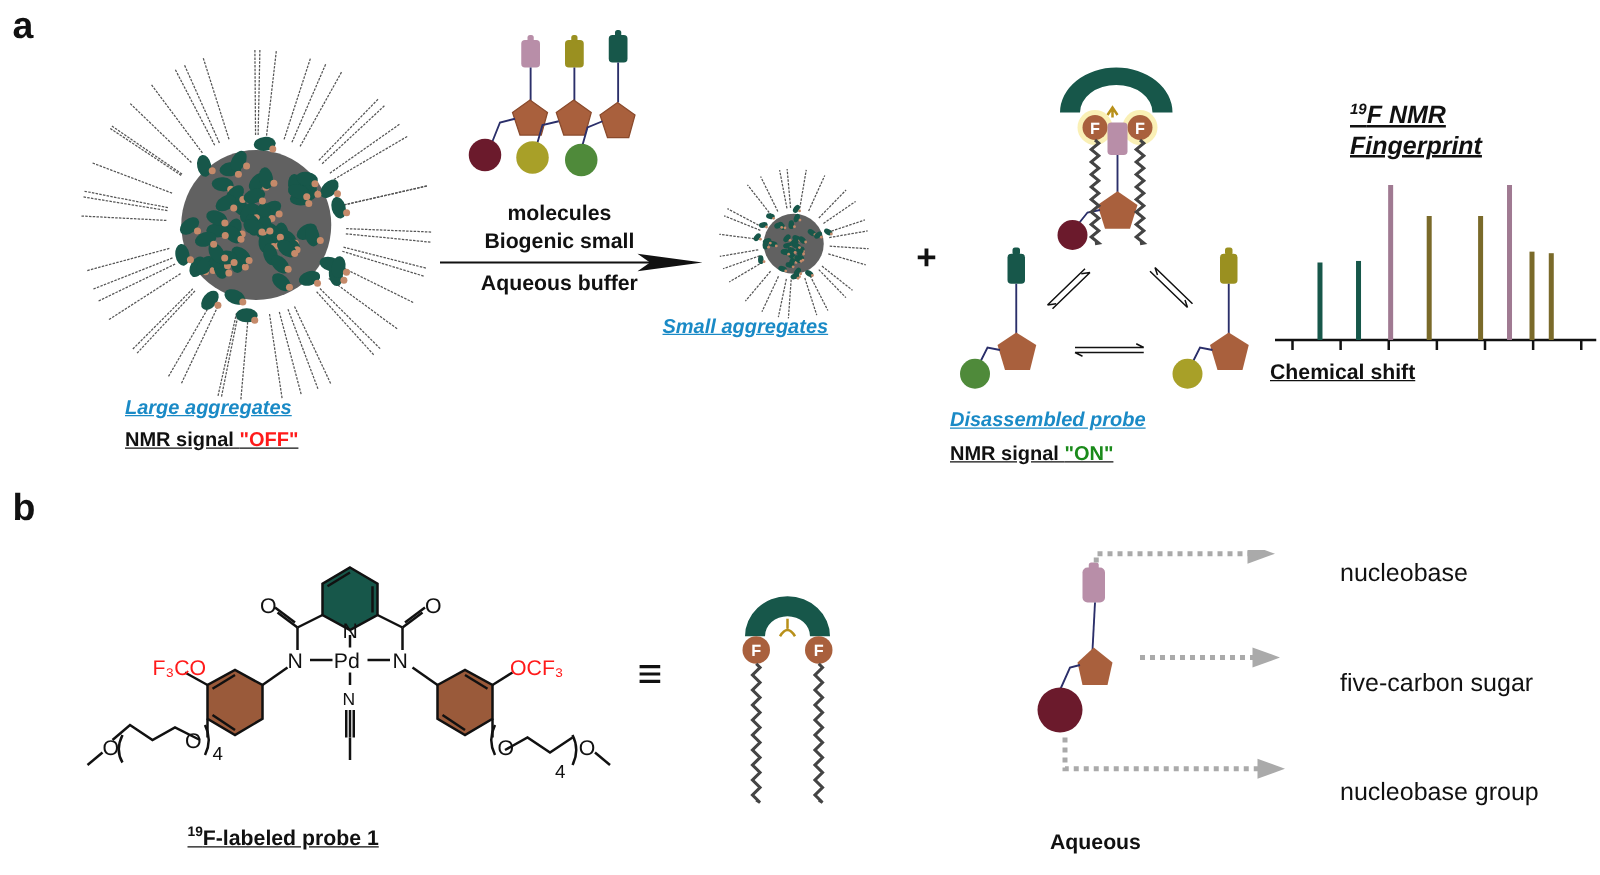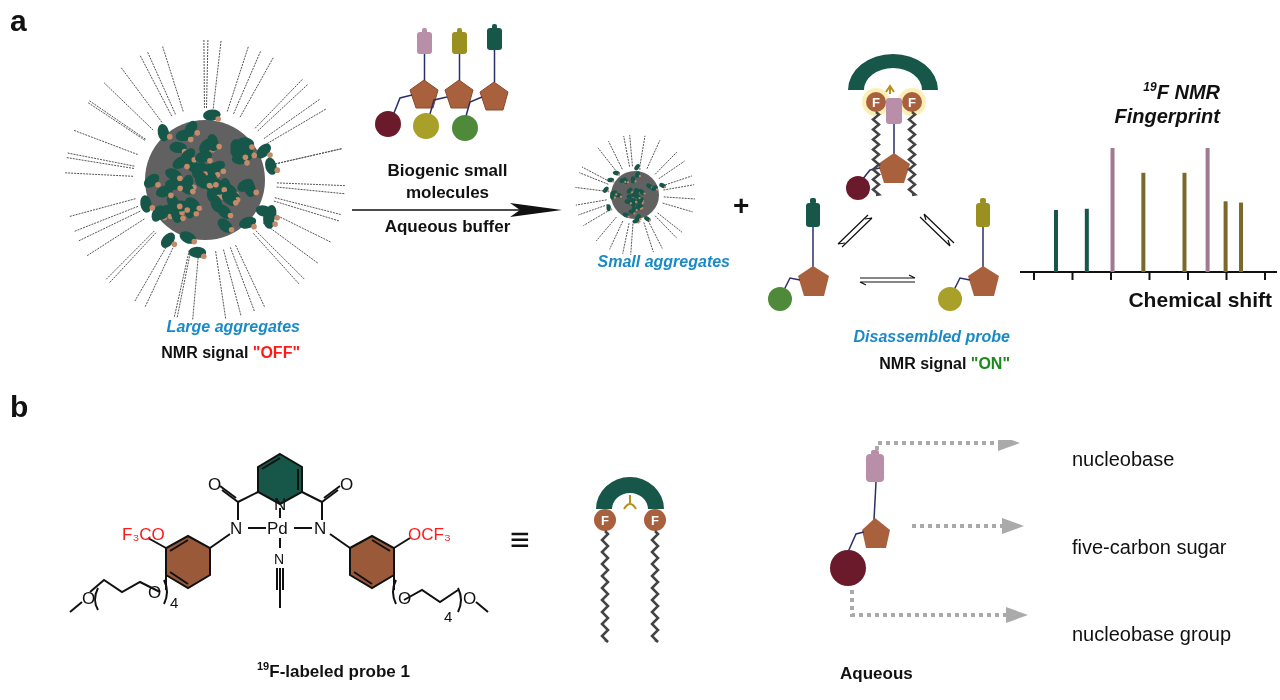--- a/index.html
+++ b/index.html
@@ -4,21 +4,21 @@
 <style>
   html, body { margin:0; padding:0; background:#ffffff; }
   body { width:1280px; height:700px; position:relative; overflow:hidden; font-family:"Liberation Sans", sans-serif; color:#111; }
   .abs { position:absolute; }
   .panel-label { font-weight:bold; font-size:30px; color:#111; }
   .bold { font-weight:bold; }
   .cap-blue { color:#1a8ac6; font-style:italic; font-weight:bold; font-size:16px; }
   .cap-black { font-weight:bold; font-size:16px; color:#111; }
   .red { color:#ff1a1a; }
   .green { color:#1a8a1a; }
-  .ctr { text-align:right; }
+  .ctr { text-align:left;text-decoration:underline; }
   .rxn-text { font-weight:bold; font-size:17px; text-align:center; line-height:22px; }
   .part-label { font-weight:normal; font-size:20px; }
   svg text { font-family:"Liberation Sans", sans-serif; }
 </style>
 </head>
 <body>
 
 <div class="abs panel-label" style="left:10px;top:4px;">a</div>
 
 <svg class="abs" style="left:60px;top:40px;" width="290" height="280" viewBox="0 0 290 280">
@@ -228,22 +228,22 @@
     <rect x="117" y="8" width="15" height="22" rx="3" fill="#17574a"></rect>
     <rect x="122" y="4" width="5" height="6" rx="2" fill="#17574a"></rect>
     <line x1="124.5" y1="30" x2="124.5" y2="62" stroke="#2b2f6a" stroke-width="1.5"></line>
     <polygon points="124,62 138,72 133,90 116,90 110,72" fill="#a9603d" stroke="#8a4a2c"></polygon>
     <polyline points="112,77 100,82 96,96" fill="none" stroke="#2b2f6a" stroke-width="1.5"></polyline>
     <circle cx="95" cy="108" r="13" fill="#4f8a3a"></circle>
   </g>
 </svg>
 
 <div class="abs rxn-text" style="left:360px;top:160px;width:175px;">
+  <div>molecules</div>
   <div>Biogenic small</div>
-  <div>molecules</div>
 </div>
 <svg class="abs" style="left:350px;top:200px;" width="212" height="20" viewBox="0 0 212 20">
   <line x1="2" y1="10" x2="175" y2="10" stroke="#111" stroke-width="1.5"></line>
   <polygon points="160,3 212,10 160,17 170,10" fill="#111"></polygon>
 </svg>
 <div class="abs rxn-text" style="left:360px;top:216px;width:175px;">Aqueous buffer</div>
 
 <svg class="abs" style="left:565px;top:135px;" width="140" height="120" viewBox="0 0 140 120">
   <g id="small-agg">
       <circle cx="70" cy="60" r="24" fill="#3a3a3a" opacity="0.8"></circle>
@@ -422,21 +422,21 @@
       <rect x="38.980000000000004" y="70" width="4" height="62" fill="#17574a"></rect>
       <rect x="69.82000000000001" y="68.75999999999999" width="4" height="63.24" fill="#17574a"></rect>
       <rect x="95.52" y="8" width="4" height="124" fill="#a07a92"></rect>
       <rect x="126.36000000000001" y="32.8" width="4" height="99.2" fill="#7a6a2a"></rect>
       <rect x="167.48" y="32.8" width="4" height="99.2" fill="#7a6a2a"></rect>
       <rect x="190.60999999999999" y="8" width="4" height="124" fill="#a07a92"></rect>
       <rect x="208.60000000000002" y="61.32000000000001" width="4" height="70.67999999999999" fill="#7a6a2a"></rect>
       <rect x="224.02" y="62.55999999999999" width="4" height="69.44000000000001" fill="#7a6a2a"></rect>
     </g>
 </svg>
-<div class="abs ctr bold" style="left:1092px;top:288px;width:180px;font-size:21px;">Chemical shift</div>
+<div class="abs ctr bold" style="left:1016px;top:288px;width:180px;font-size:17px;">Chemical shift</div>
 
 <div class="abs panel-label" style="left:10px;top:390px;">b</div>
 
 <svg class="abs" style="left:60px;top:440px;" width="440" height="200" viewBox="0 0 440 200">
   <g stroke="#111" stroke-width="2" fill="none">
 
     <polygon points="220,14 242,27 242,52 220,64 198,52 198,27" fill="#17574a"></polygon>
     <line x1="202" y1="29" x2="220" y2="18" stroke="#111"></line>
     <line x1="238" y1="29" x2="238" y2="50"></line>
 

